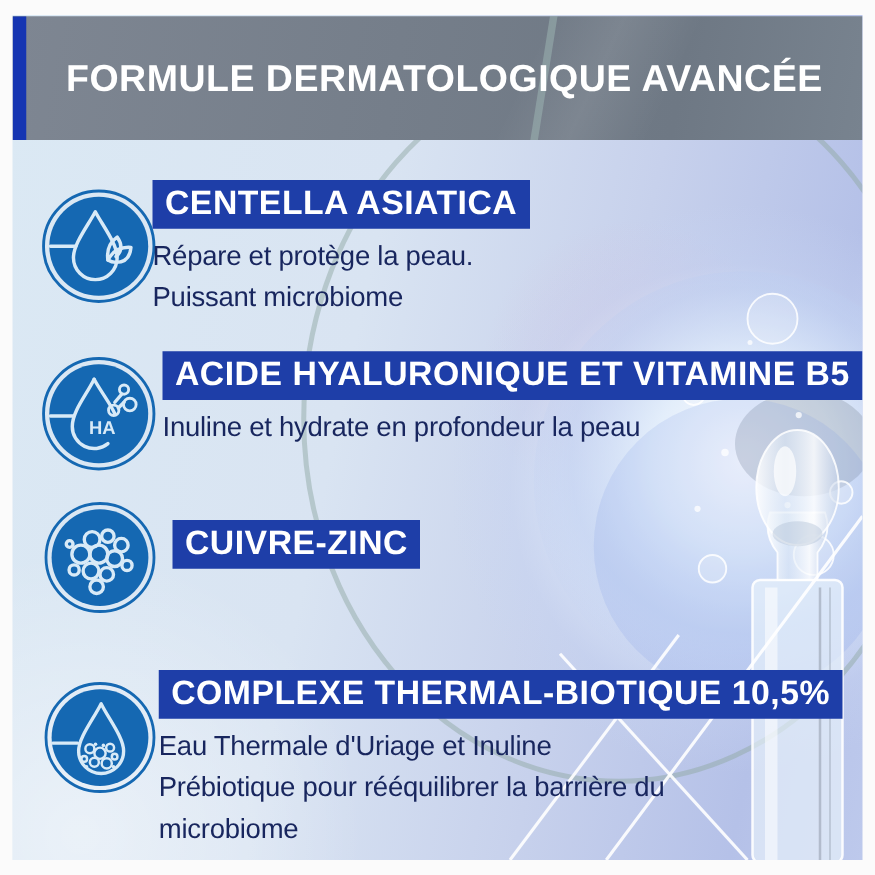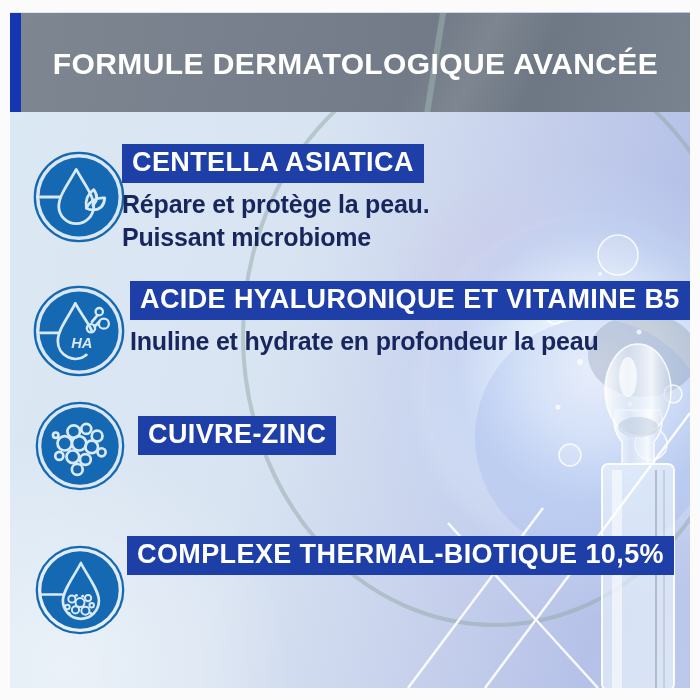--- a/index.html
+++ b/index.html
@@ -35,38 +35,38 @@
   .header-title {
     position:absolute; left:11px; right:0; top:0; bottom:0;
     display:flex; align-items:center; justify-content:center;
     color:#ffffff; font-weight:bold; font-size:30px; letter-spacing:0.4px; padding-top:3px;
   }
 
   
   .icon { position:absolute; width:92px; height:92px; }
   .icon svg { width:100%; height:100%; display:block; }
   .icon-1 { left:23px; top:139px; }
-  .icon-2 { left:23px; top:273px;font-style:italic; }
+  .icon-2 { left:23px; top:273px; }
   .icon-3 { left:25px; top:389px; width:90px; height:90px; }
   .icon-4 { left:25px; top:533px; width:90px; height:90px; }
 
   .texts { position:absolute; }
   .texts-1 { left:112px; top:132px; }
   .texts-2 { left:120px; top:269px; }
   .texts-3 { left:128px; top:404px; }
   .texts-4 { left:117px; top:524px; }
 
   .chip {
     display:inline-block; background:#1e3ea8; color:#ffffff; font-weight:bold;
     font-size:27px; line-height:1; padding:5px 10px 7px 10px; letter-spacing:0.4px;
     white-space:nowrap;
   }
   .body-lines { margin-top:5px; }
   .body-line {
-    font-size:25px; font-weight:bold; color:#18265e; line-height:33px;
+    font-size:22px; font-weight:normal; color:#18265e; line-height:33px;
     letter-spacing:-0.2px; white-space:nowrap;
   }
 </style>
 </head>
 <body>
 
 <div class="page">
   <div class="canvas">
 
     <svg class="bg-art" viewBox="0 0 680 676" aria-hidden="true">
@@ -223,16 +223,21 @@
         <g fill="#d8eaf7" stroke="none">
           <circle cx="46" cy="56" r="1.6"></circle>
           <circle cx="53" cy="57" r="1.6"></circle>
           <circle cx="62" cy="76" r="1.6"></circle>
           <circle cx="38" cy="76" r="1.6"></circle>
         </g>
       </svg>
     </div>
     <div class="texts texts-4">
       <span class="chip">COMPLEXE THERMAL-BIOTIQUE 10,5%</span>
+      <div class="body-lines">
+        <div class="body-line">Eau Thermale d'Uriage et Inuline</div>
+        <div class="body-line">Prébiotique pour rééquilibrer la barrière du</div>
+        <div class="body-line">microbiome</div>
+      </div>
     </div>
 
   </div>
 </div>
 
 </body></html>

